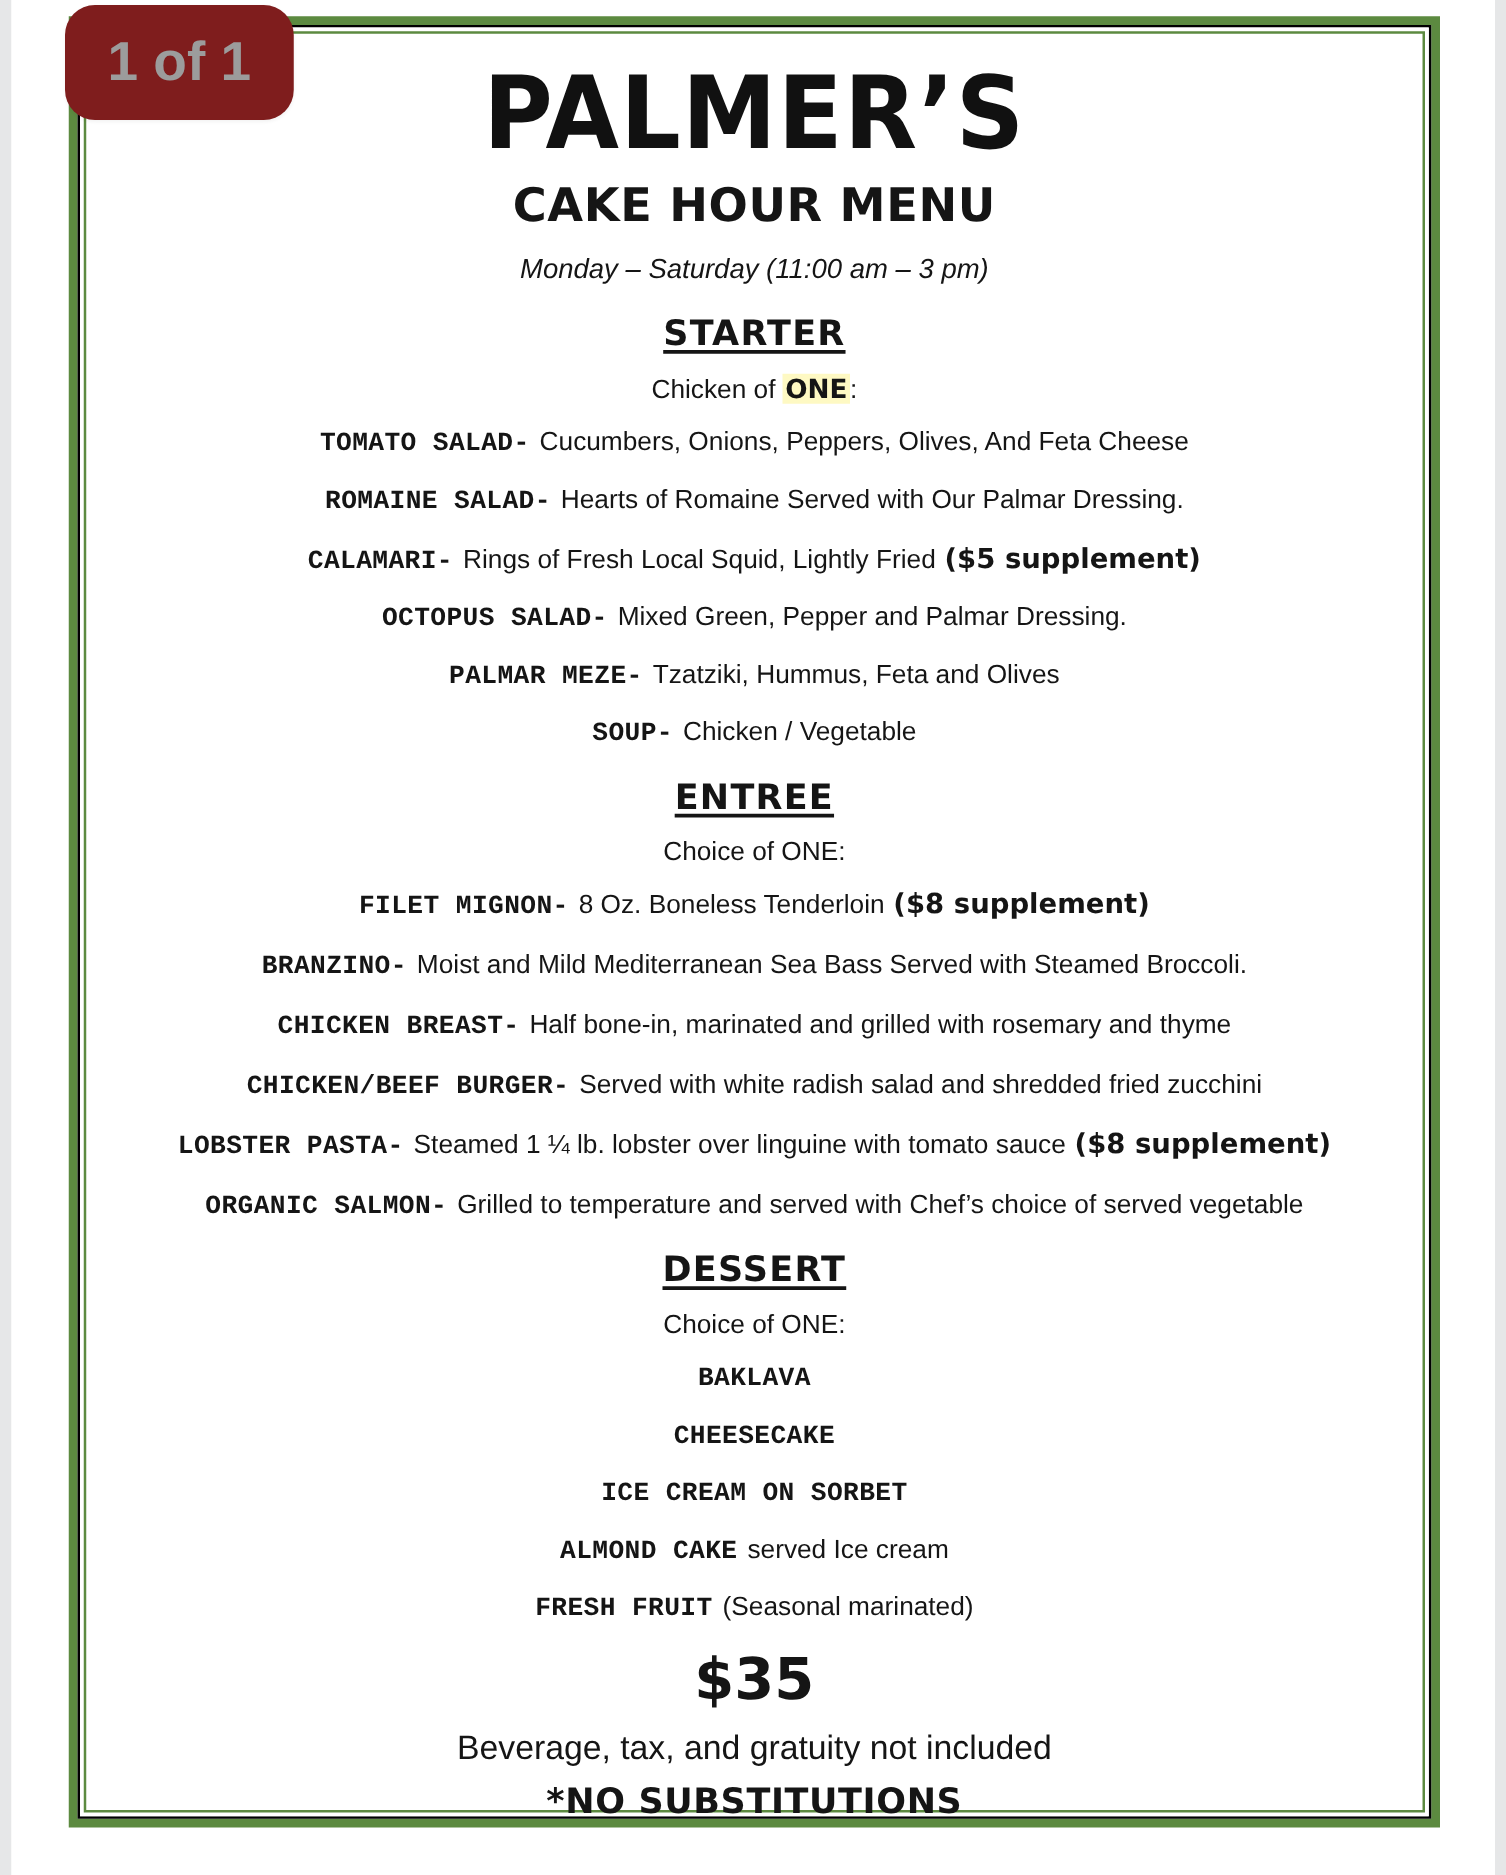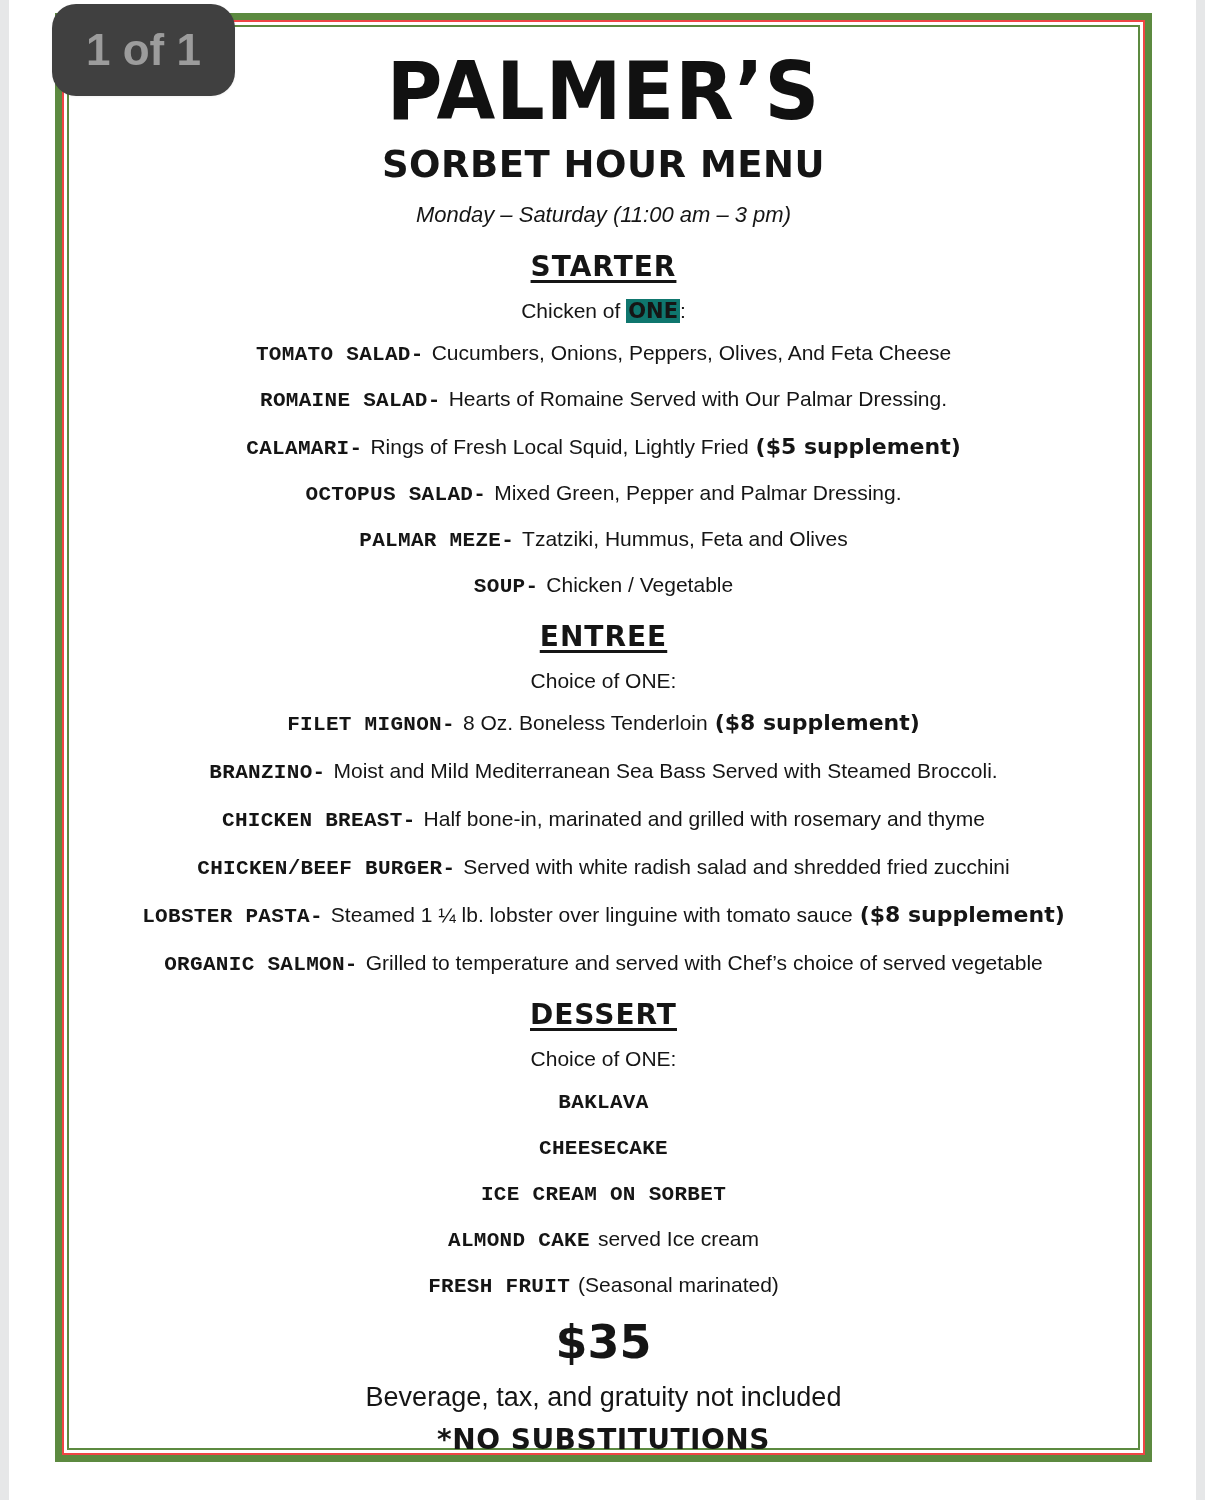--- a/index.html
+++ b/index.html
@@ -36,21 +36,21 @@
     width: 1097px;
     height: 1449px;
     box-sizing: border-box;
     border: 7px solid #5c8a40;
     background: #ffffff;
   }
   .frame-inner {
     box-sizing: border-box;
     width: 100%;
     height: 100%;
-    border: 2px solid #ef4444;
+    border: 2px solid #000000;
     outline: 3px solid #ffffff;
     outline-offset: -5px;
     border-width: 2px;
     margin: 0;
     padding: 0 30px;
     position: relative;
   }
   
   .frame-inner::before {
     content: "";
@@ -102,21 +102,21 @@
     text-decoration-thickness: 3px;
     text-underline-offset: 4px;
   }
   .section-heading.first { margin-top: 21px; }
   .choice-line {
     font-size: 21px;
     line-height: 26px;
     margin-top: 13px;
   }
   .hl {
-    background: #0f766e;
+    background: #fef9c3;
     font-family: "DejaVu Sans", sans-serif;
     font-weight: 800;
     padding: 0 2px;
   }
   .line.item {
     font-size: 21px;
     line-height: 26px;
     margin-top: 18px;
   }
   .line.item.tight { margin-top: 16px; }
@@ -153,21 +153,21 @@
     font-size: 28px;
     line-height: 26px;
     margin-top: 17px;
     letter-spacing: 0.5px;
   }
 
   .badge {
     position: absolute;
     left: 52px;
     top: 4px;
-    background: #404040;
+    background: #7f1d1d;
     color: #9c9c9c;
     font-family: "Liberation Sans", sans-serif;
     font-weight: 700;
     font-size: 44px;
     line-height: 48px;
     padding: 22px 34px;
     border-radius: 24px;
     box-shadow: 0 1px 3px rgba(0,0,0,0.05);
   }
 </style>
@@ -176,21 +176,21 @@
 
 <div class="stage">
   <div class="edge left"></div>
   <div class="edge right"></div>
 
   <div class="frame-outer">
     <div class="frame-inner">
       <div class="content">
 
         <div class="title">PALMER’S</div>
-        <div class="hh-title">SORBET HOUR MENU</div>
+        <div class="hh-title">CAKE HOUR MENU</div>
         <div class="hours">Monday – Saturday (11:00 am – 3 pm)</div>
 
         <div class="section-heading first">STARTER</div>
         <div class="choice-line"><span>Chicken of </span><span class="hl">ONE</span><span>:</span></div>
 
         <div class="line item tight"><span class="iname">TOMATO SALAD-</span><span class="idesc">Cucumbers, Onions, Peppers, Olives, And Feta Cheese</span></div>
         <div class="line item"><span class="iname">ROMAINE SALAD-</span><span class="idesc">Hearts of Romaine Served with Our Palmar Dressing.</span></div>
         <div class="line item wide"><span class="iname">CALAMARI-</span><span class="idesc">Rings of Fresh Local Squid, Lightly Fried</span><span class="supp">($5 supplement)</span></div>
         <div class="line item"><span class="iname">OCTOPUS SALAD-</span><span class="idesc">Mixed Green, Pepper and Palmar Dressing.</span></div>
         <div class="line item"><span class="iname">PALMAR MEZE-</span><span class="idesc">Tzatziki, Hummus, Feta and Olives</span></div>

